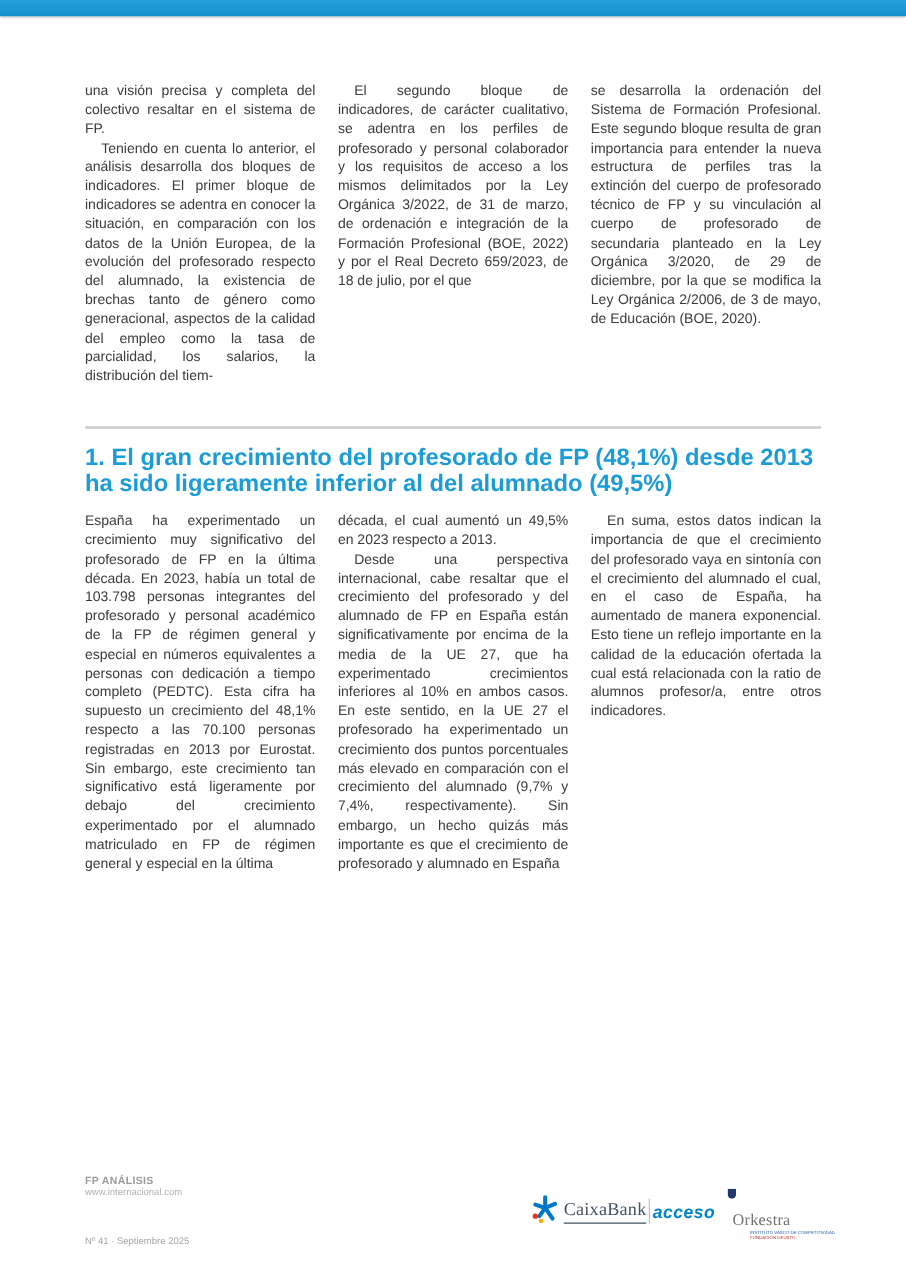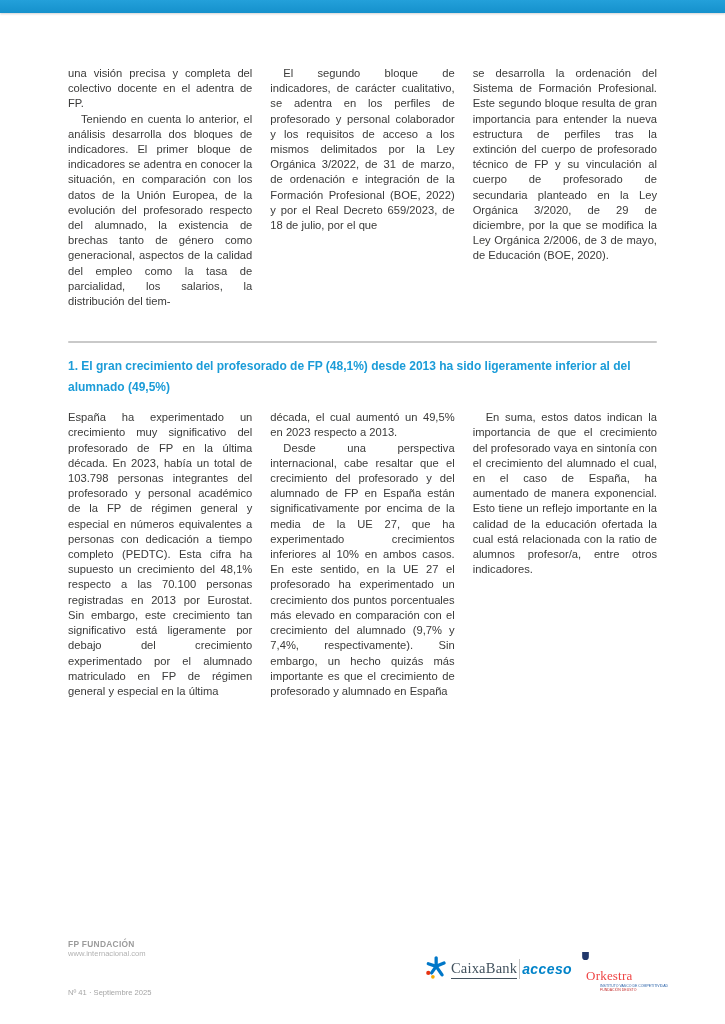--- a/index.html
+++ b/index.html
@@ -25,21 +25,21 @@
     color:#3a3a39;
   }
   .body-text p.indent{text-indent:13px;}
   .intro{margin-top:53px;min-height:232px;}
   .section-rule{
     border:none;height:2px;background:#c9c9c9;border-radius:2px;
     margin:32px 0 0 0;
   }
   .section-heading{
     margin:13px 0 0 0;
-    color:#1b9cd8;font-size:12px;font-weight:bold;line-height:21px;
+    color:#1b9cd8;font-size:19px;font-weight:bold;line-height:21px;
     letter-spacing:0;
   }
   .section-cols{margin-top:12px;}
   
   .footer{
     position:absolute;left:68px;right:57px;bottom:26px;
     display:flex;justify-content:space-between;align-items:flex-end;
   }
   .footer-meta{font-size:7.6px;line-height:10.5px;color:#b2b2b2;}
   .footer-meta .pub{font-size:8.4px;font-weight:bold;color:#9b9b9b;letter-spacing:.3px;}
@@ -50,36 +50,36 @@
     font-family:"Liberation Serif", serif;font-size:14.5px;color:#42525e;
     border-bottom:1.4px solid #42525e;padding-bottom:1px;letter-spacing:.2px;
   }
   .logo-divider{width:1px;height:20px;background:#c4c4c4;}
   .dualiza{
     font-size:14px;font-weight:bold;font-style:italic;color:#0083c9;
     letter-spacing:.4px;
   }
   .orkestra{position:relative;margin-left:12px;padding-top:6px;}
   .orkestra-word{
-    font-family:"Liberation Serif", serif;font-size:13px;color:#ef4444;letter-spacing:.2px;margin-top:16px;
+    font-family:"Liberation Serif", serif;font-size:13px;color:#737373;letter-spacing:.2px;margin-top:16px;
   }
   .orkestra-shield{position:absolute;top:0;left:-4px;}
   .orkestra-sub{font-size:3.5px;line-height:4px;color:#2a62a8;margin-left:14px;}
   .orkestra-sub .red{color:#c22a2a;}
 </style>
 </head>
 <body>
 
 <div class="top-bar"></div>
 
 <div class="content">
 
   <div class="cols body-text intro">
     <div class="col">
-      <p>una visión precisa y completa del colectivo docente en el adentra de FP.</p>
+      <p>una visión precisa y completa del colectivo resaltar en el sistema de FP.</p>
       <p class="indent">Teniendo en cuenta lo anterior, el análisis desarrolla dos bloques de indicadores. El primer bloque de indicadores se adentra en conocer la situación, en comparación con los datos de la Unión Europea, de la evolución del profesorado respecto del alumnado, la existencia de brechas tanto de género como generacional, aspectos de la calidad del empleo como la tasa de parcialidad, los salarios, la distribución del tiem-</p>
     </div>
     <div class="col">
       <p class="indent">El segundo bloque de indicadores, de carácter cualitativo, se adentra en los perfiles de profesorado y personal colaborador y los requisitos de acceso a los mismos delimitados por la Ley Orgánica 3/2022, de 31 de marzo, de ordenación e integración de la Formación Profesional (BOE, 2022) y por el Real Decreto 659/2023, de 18 de julio, por el que</p>
     </div>
     <div class="col">
       <p>se desarrolla la ordenación del Sistema de Formación Profesional. Este segundo bloque resulta de gran importancia para entender la nueva estructura de perfiles tras la extinción del cuerpo de profesorado técnico de FP y su vinculación al cuerpo de profesorado de secundaria planteado en la Ley Orgánica 3/2020, de 29 de diciembre, por la que se modifica la Ley Orgánica 2/2006, de 3 de mayo, de Educación (BOE, 2020).</p>
     </div>
   </div>
 
@@ -95,21 +95,21 @@
       <p class="indent">Desde una perspectiva internacional, cabe resaltar que el crecimiento del profesorado y del alumnado de FP en España están significativamente por encima de la media de la UE 27, que ha experimentado crecimientos inferiores al 10% en ambos casos. En este sentido, en la UE 27 el profesorado ha experimentado un crecimiento dos puntos porcentuales más elevado en comparación con el crecimiento del alumnado (9,7% y 7,4%, respectivamente). Sin embargo, un hecho quizás más importante es que el crecimiento de profesorado y alumnado en España</p>
     </div>
     <div class="col">
       <p class="indent">En suma, estos datos indican la importancia de que el crecimiento del profesorado vaya en sintonía con el crecimiento del alumnado el cual, en el caso de España, ha aumentado de manera exponencial. Esto tiene un reflejo importante en la calidad de la educación ofertada la cual está relacionada con la ratio de alumnos profesor/a, entre otros indicadores.</p>
     </div>
   </div>
 </div>
 
 <div class="footer">
   <div class="footer-meta">
-    <div class="pub">FP FUNDACIÓN</div>
+    <div class="pub">FP ANÁLISIS</div>
     <div class="site">www.internacional.com</div>
     <div class="issue">Nº 41 · Septiembre 2025</div>
   </div>
 
   <div class="footer-logos">
     <div class="cb-logo">
       <span>
         <svg width="21" height="24" viewBox="0 0 32 36" aria-hidden="true">
           <g stroke="#0077c8" stroke-width="5" stroke-linecap="round">
             <line x1="17" y1="17" x2="17" y2="4"></line>

